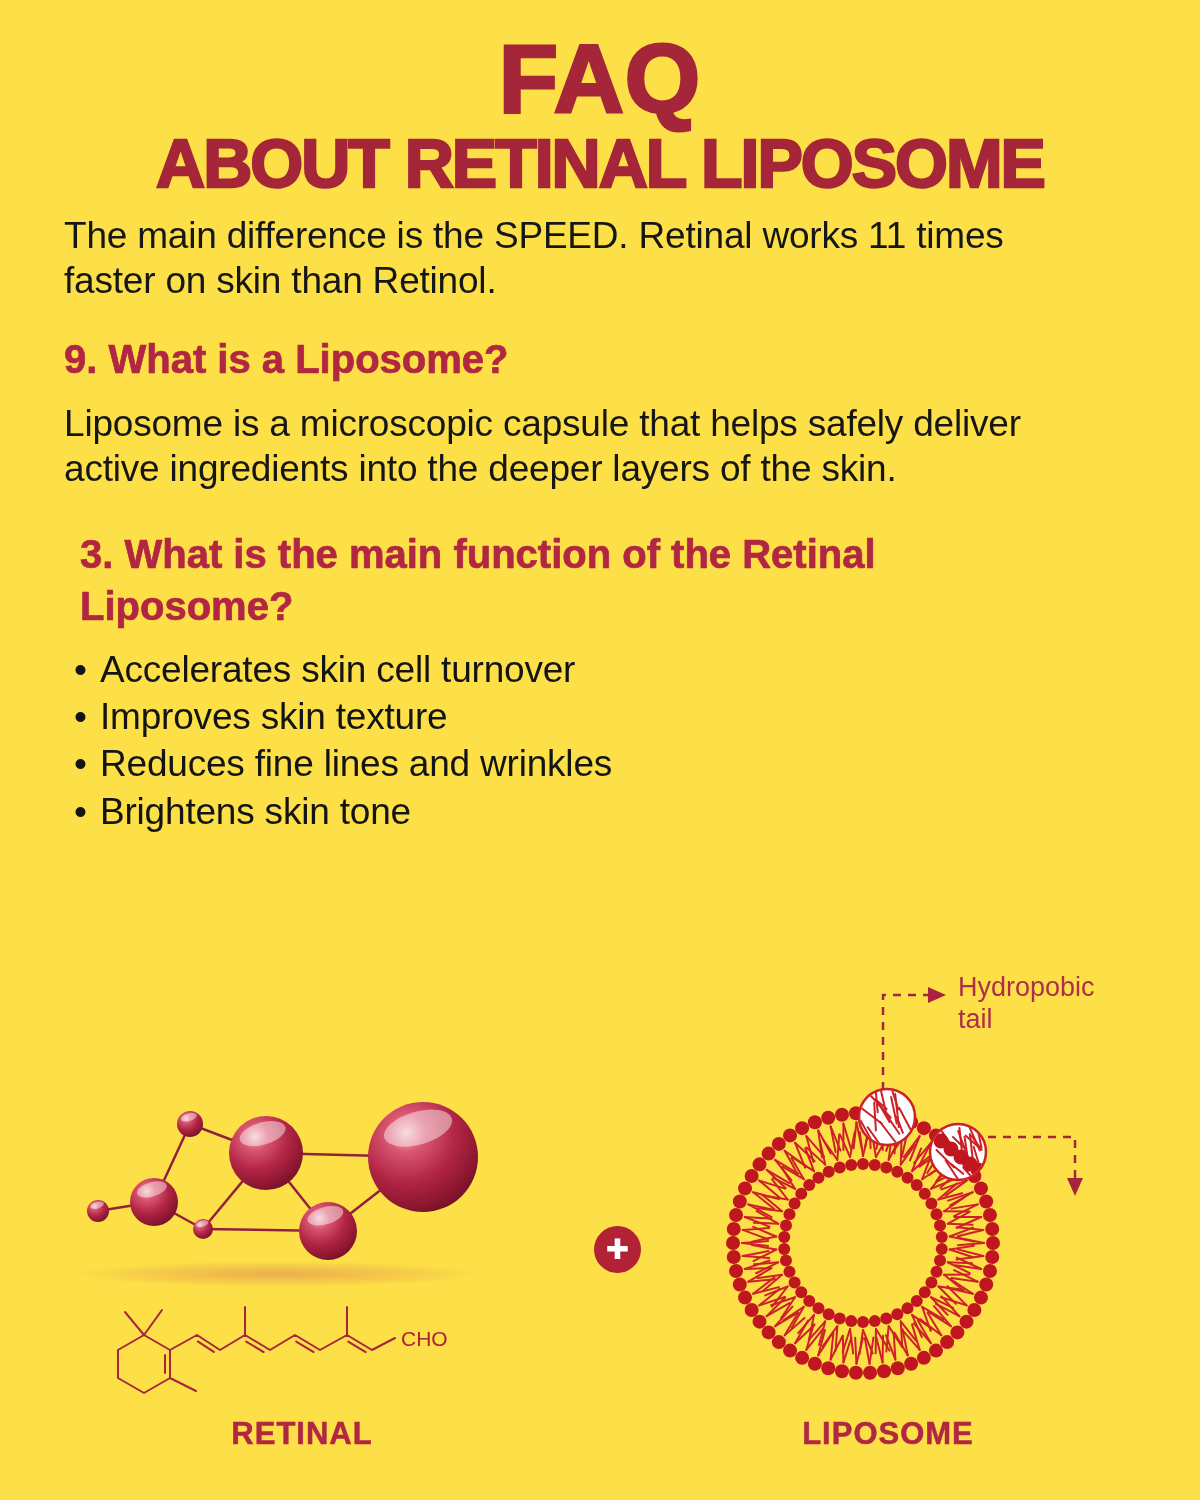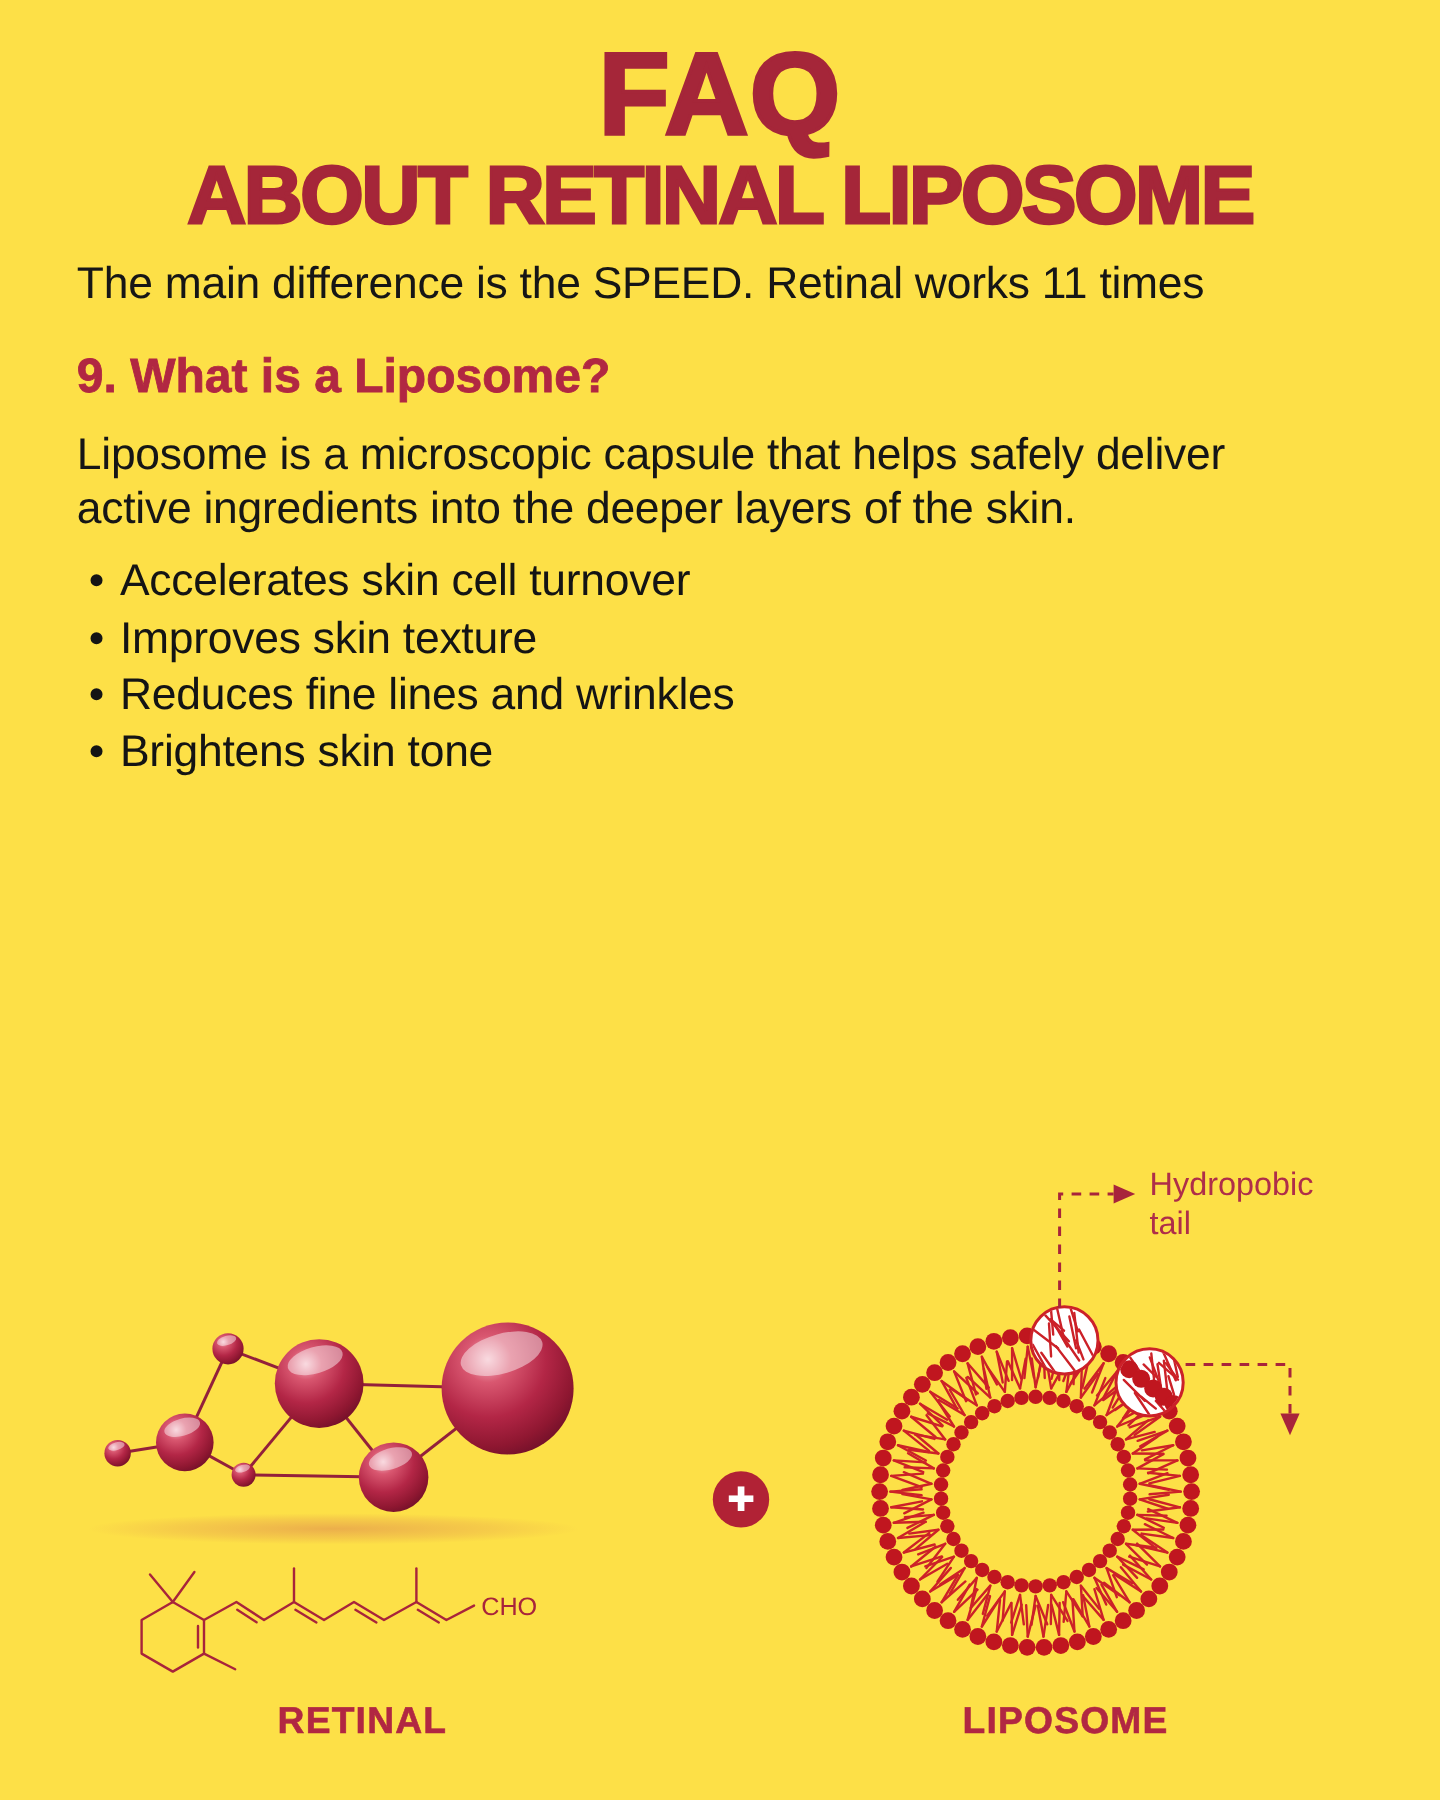--- a/index.html
+++ b/index.html
@@ -34,30 +34,35 @@
 
   <div class="title-block">
     <div class="title-l1">FAQ</div>
     <div class="title-l2">ABOUT RETINAL LIPOSOME</div>
   </div>
 
   <div class="content">
 
     <div class="answer">
       <div>The main difference is the SPEED. Retinal works 11 times</div>
+      <div>faster on skin than Retinol.</div>
     </div>
 
     <div class="q-head q2">
       <div>9. What is a Liposome?</div>
     </div>
     <div class="answer">
       <div>Liposome is a microscopic capsule that helps safely deliver</div>
       <div>active ingredients into the deeper layers of the skin.</div>
     </div>
 
+    <div class="q-head q3">
+      <div>3. What is the main function of the Retinal</div>
+      <div>Liposome?</div>
+    </div>
     <div class="bullets">
       <div class="bullet-row"><span class="bullet-dot">•</span><span>Accelerates skin cell turnover</span></div>
       <div class="bullet-row"><span class="bullet-dot">•</span><span>Improves skin texture</span></div>
       <div class="bullet-row"><span class="bullet-dot">•</span><span>Reduces fine lines and wrinkles</span></div>
       <div class="bullet-row"><span class="bullet-dot">•</span><span>Brightens skin tone</span></div>
     </div>
 
   </div>
 
   <div class="diagram">

